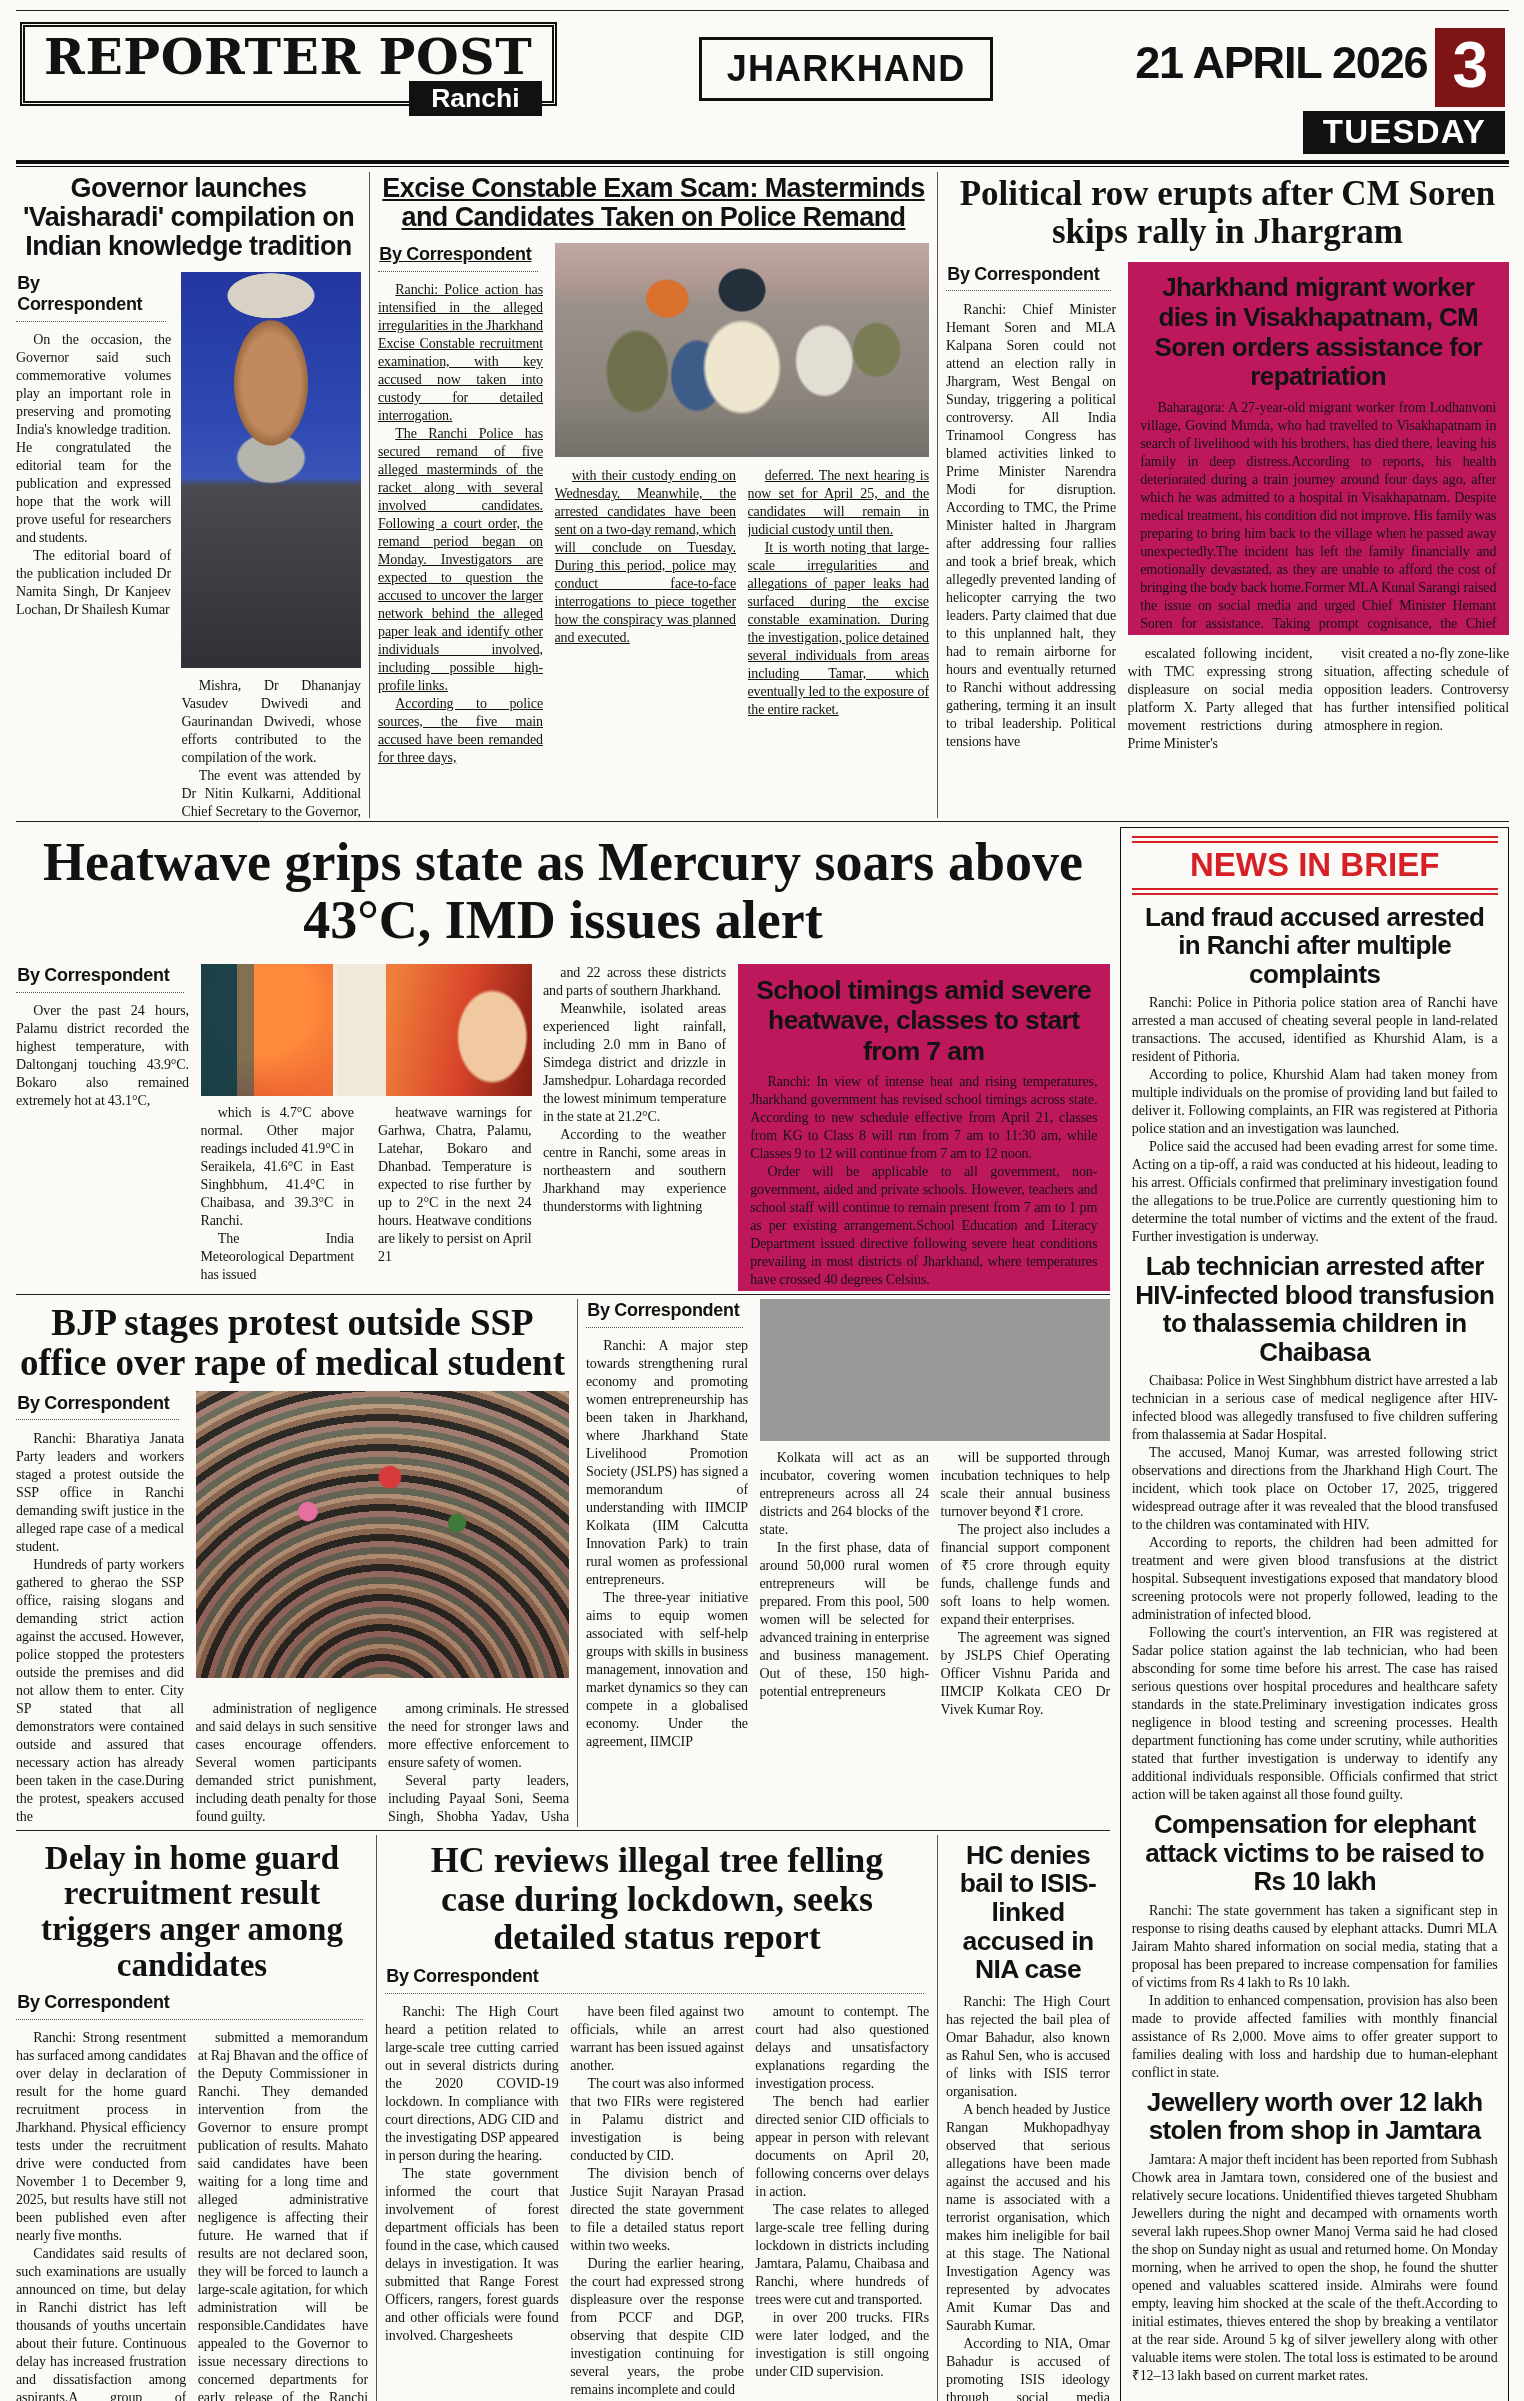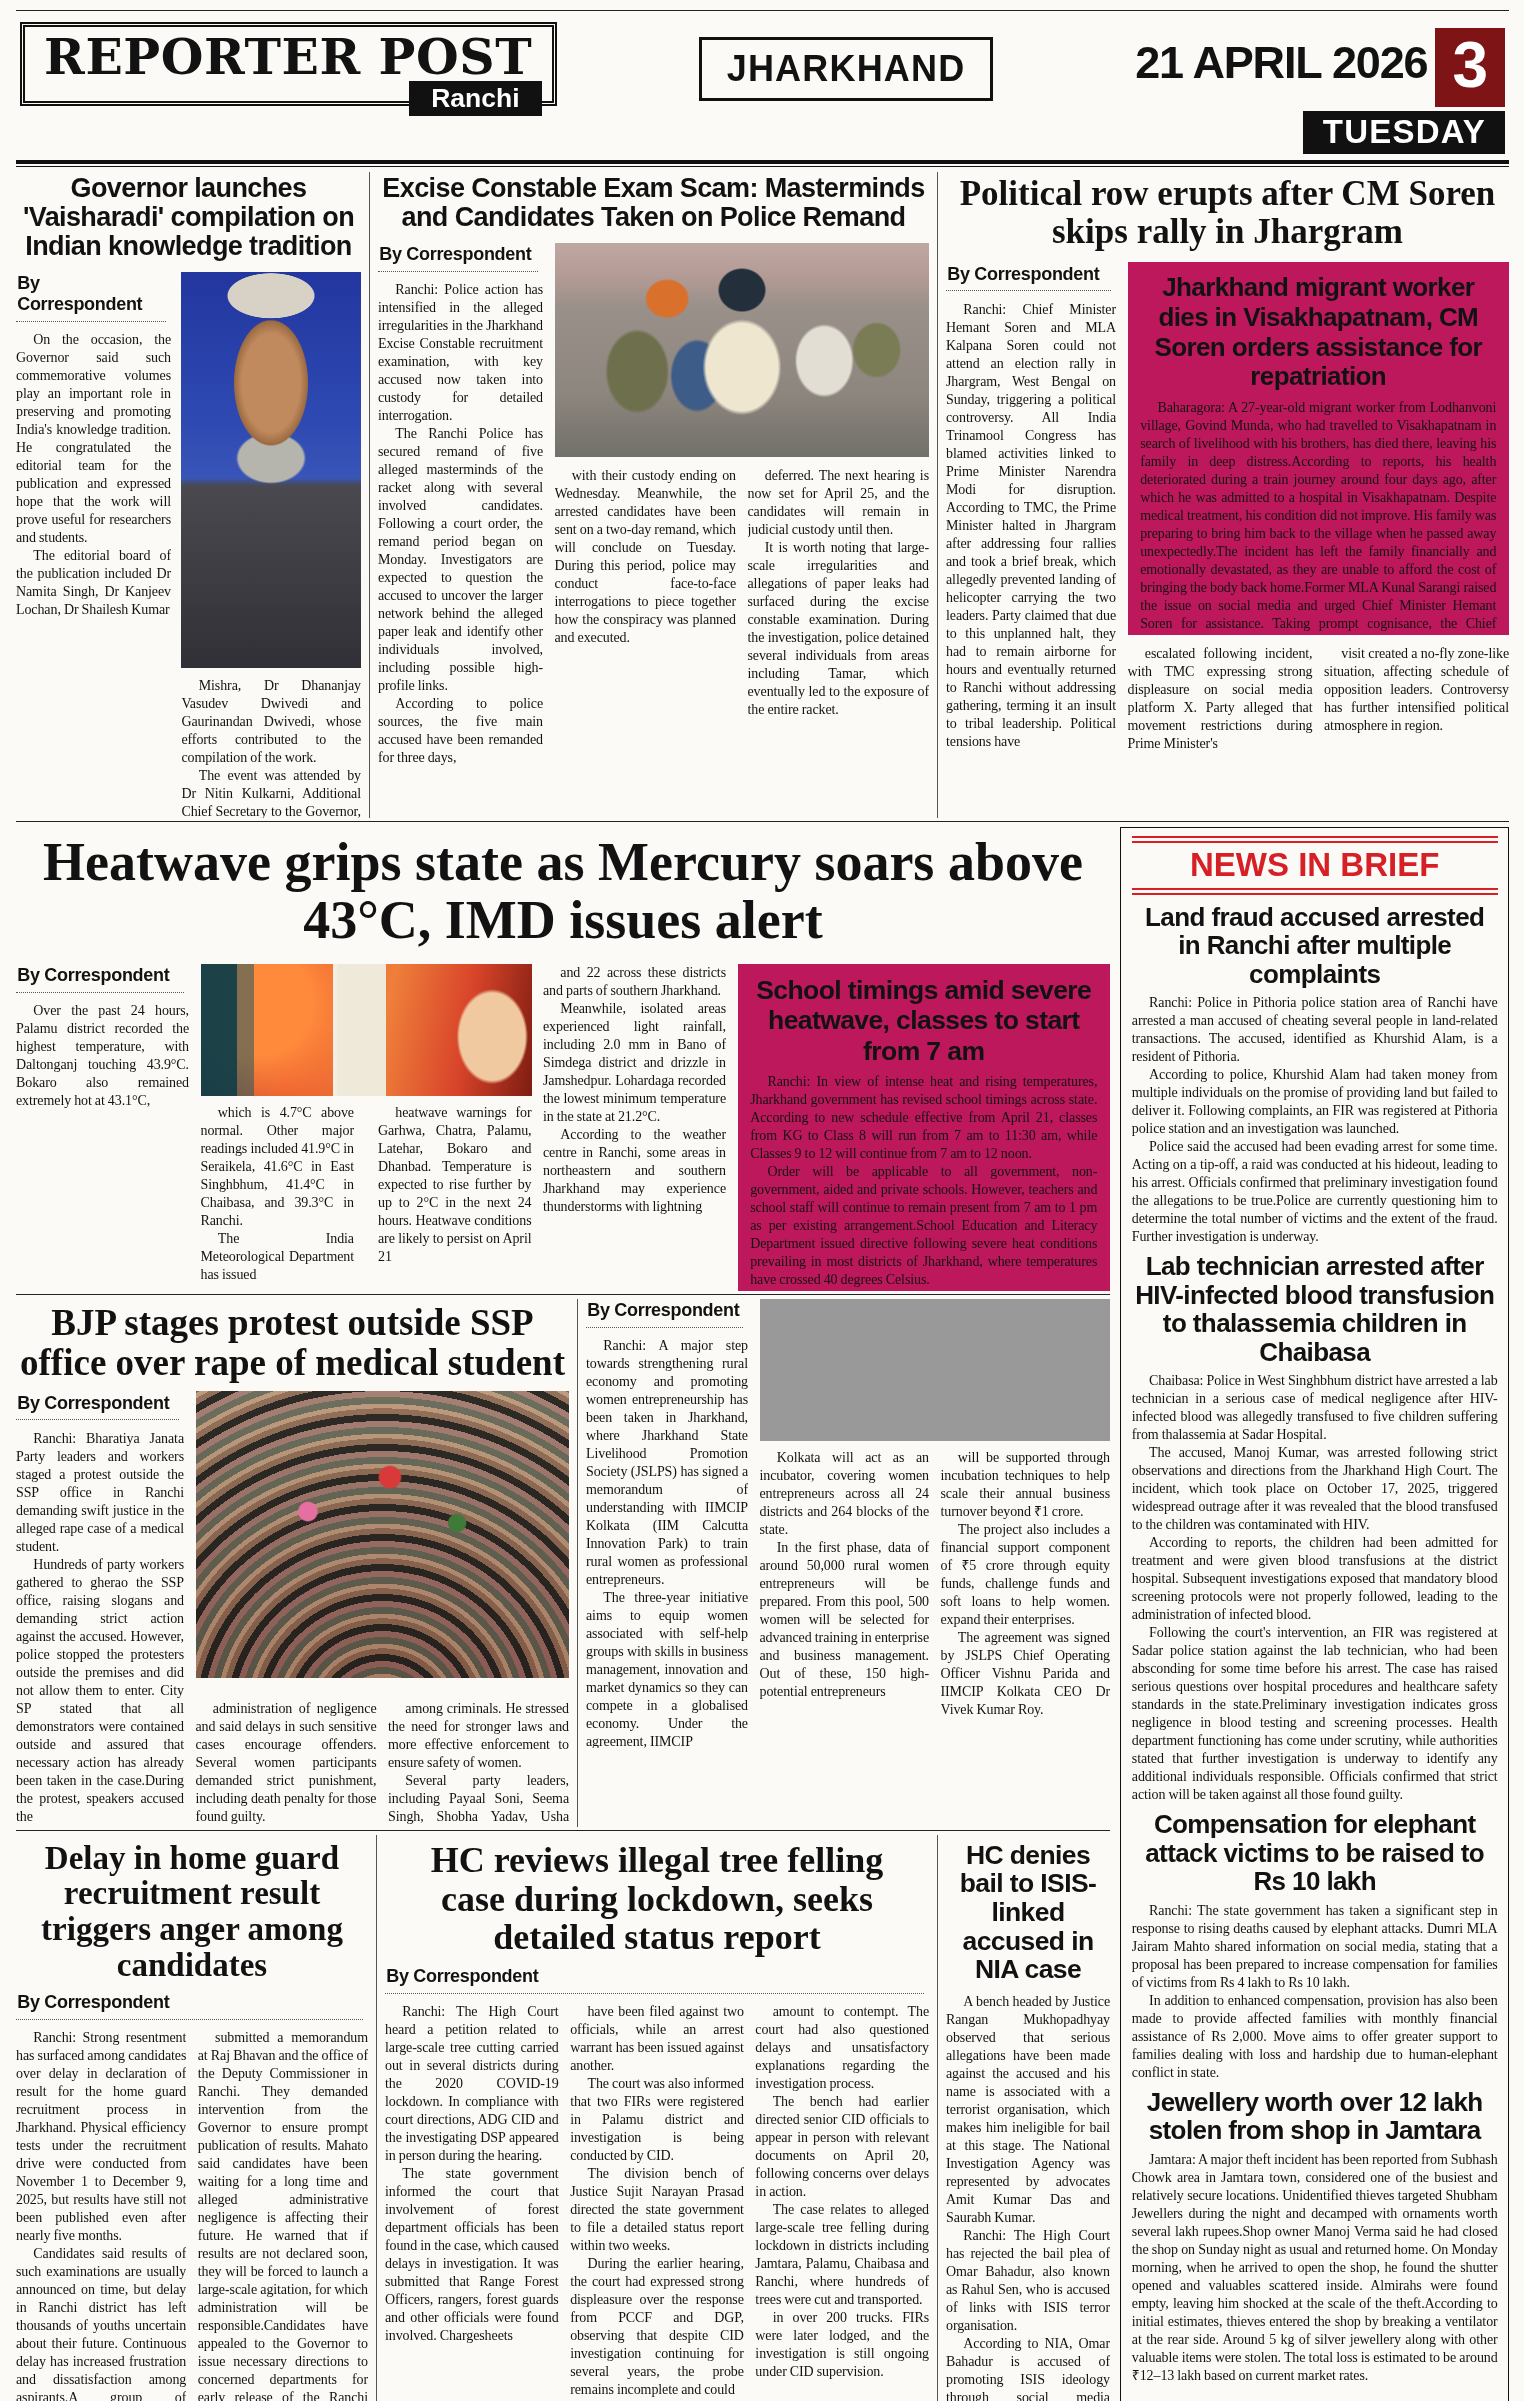--- a/index.html
+++ b/index.html
@@ -41,21 +41,21 @@
   .art-a .headline{font-size:27px;margin:2.3px 0 10.4px 0;}
   .art-a .body{display:flex;gap:10.4px;height:547px;}
   .art-a .c1{width:155px;}
   .art-a .c2{flex:1;}
   .photo-governor{height:396px;margin-bottom:9.2px;
     background:
       radial-gradient(ellipse 34% 8% at 50% 6%, #d8d2c6 0 70%, transparent 72%),
       radial-gradient(ellipse 26% 20% at 50% 28%, #c08a5e 0 62%, #9c6a42 78%, transparent 80%),
       radial-gradient(ellipse 30% 10% at 50% 47%, #b5b5ad 0 60%, transparent 65%),
       linear-gradient(180deg,#2336a0 0%,#2e4ab2 38%,#3a55b8 52%,#49494f 54%,#303036 100%);}
-  .art-b{width:551px;}
+  .art-b{width:551px;text-decoration:underline;}
   .art-b .headline{font-size:27px;margin:2.3px 0 10.4px 0;}
   .art-b .body{display:flex;gap:11.5px;height:547px;}
   .art-b .c1{width:165px;}
   .art-b .right{flex:1;display:flex;flex-direction:column;}
   .photo-excise{height:214px;margin-bottom:10.4px;
     background:
       radial-gradient(ellipse 10% 16% at 50% 22%, #23303c 0 60%, transparent 65%),
       radial-gradient(ellipse 16% 34% at 50% 58%, #efe6cf 0 60%, transparent 66%),
       radial-gradient(ellipse 9% 14% at 30% 26%, #d9712c 0 60%, transparent 66%),
       radial-gradient(ellipse 13% 30% at 22% 60%, #6e6f4c 0 60%, transparent 66%),
@@ -394,22 +394,22 @@
                 <p class="para">in over 200 trucks. FIRs were later lodged, and the investigation is still ongoing under CID supervision.</p>
               </div>
           </div>
         </article>
 
         <div class="vsep"></div>
 
         <article class="art-bail">
           <h1 class="headline h-sans">HC denies bail to ISIS-linked accused in NIA case</h1>
           <div class="body col">
+              <p class="para">Ranchi: The High Court has rejected the bail plea of Omar Bahadur, also known as Rahul Sen, who is accused of links with ISIS terror organisation.</p>
               <p class="para">A bench headed by Justice Rangan Mukhopadhyay observed that serious allegations have been made against the accused and his name is associated with a terrorist organisation, which makes him ineligible for bail at this stage. The National Investigation Agency was represented by advocates Amit Kumar Das and Saurabh Kumar.</p>
-              <p class="para">Ranchi: The High Court has rejected the bail plea of Omar Bahadur, also known as Rahul Sen, who is accused of links with ISIS terror organisation.</p>
               <p class="para">According to NIA, Omar Bahadur is accused of promoting ISIS ideology through social media platforms including YouTube, Telegram and Instagram, and allegedly encouraging others to join the organisation. The case has been registered.</p>
             </div>
         </article>
       </section>
     </div>
 
     <aside class="brief">
       <div class="brief-head">NEWS IN BRIEF</div>
 
       <div class="brief-item">

